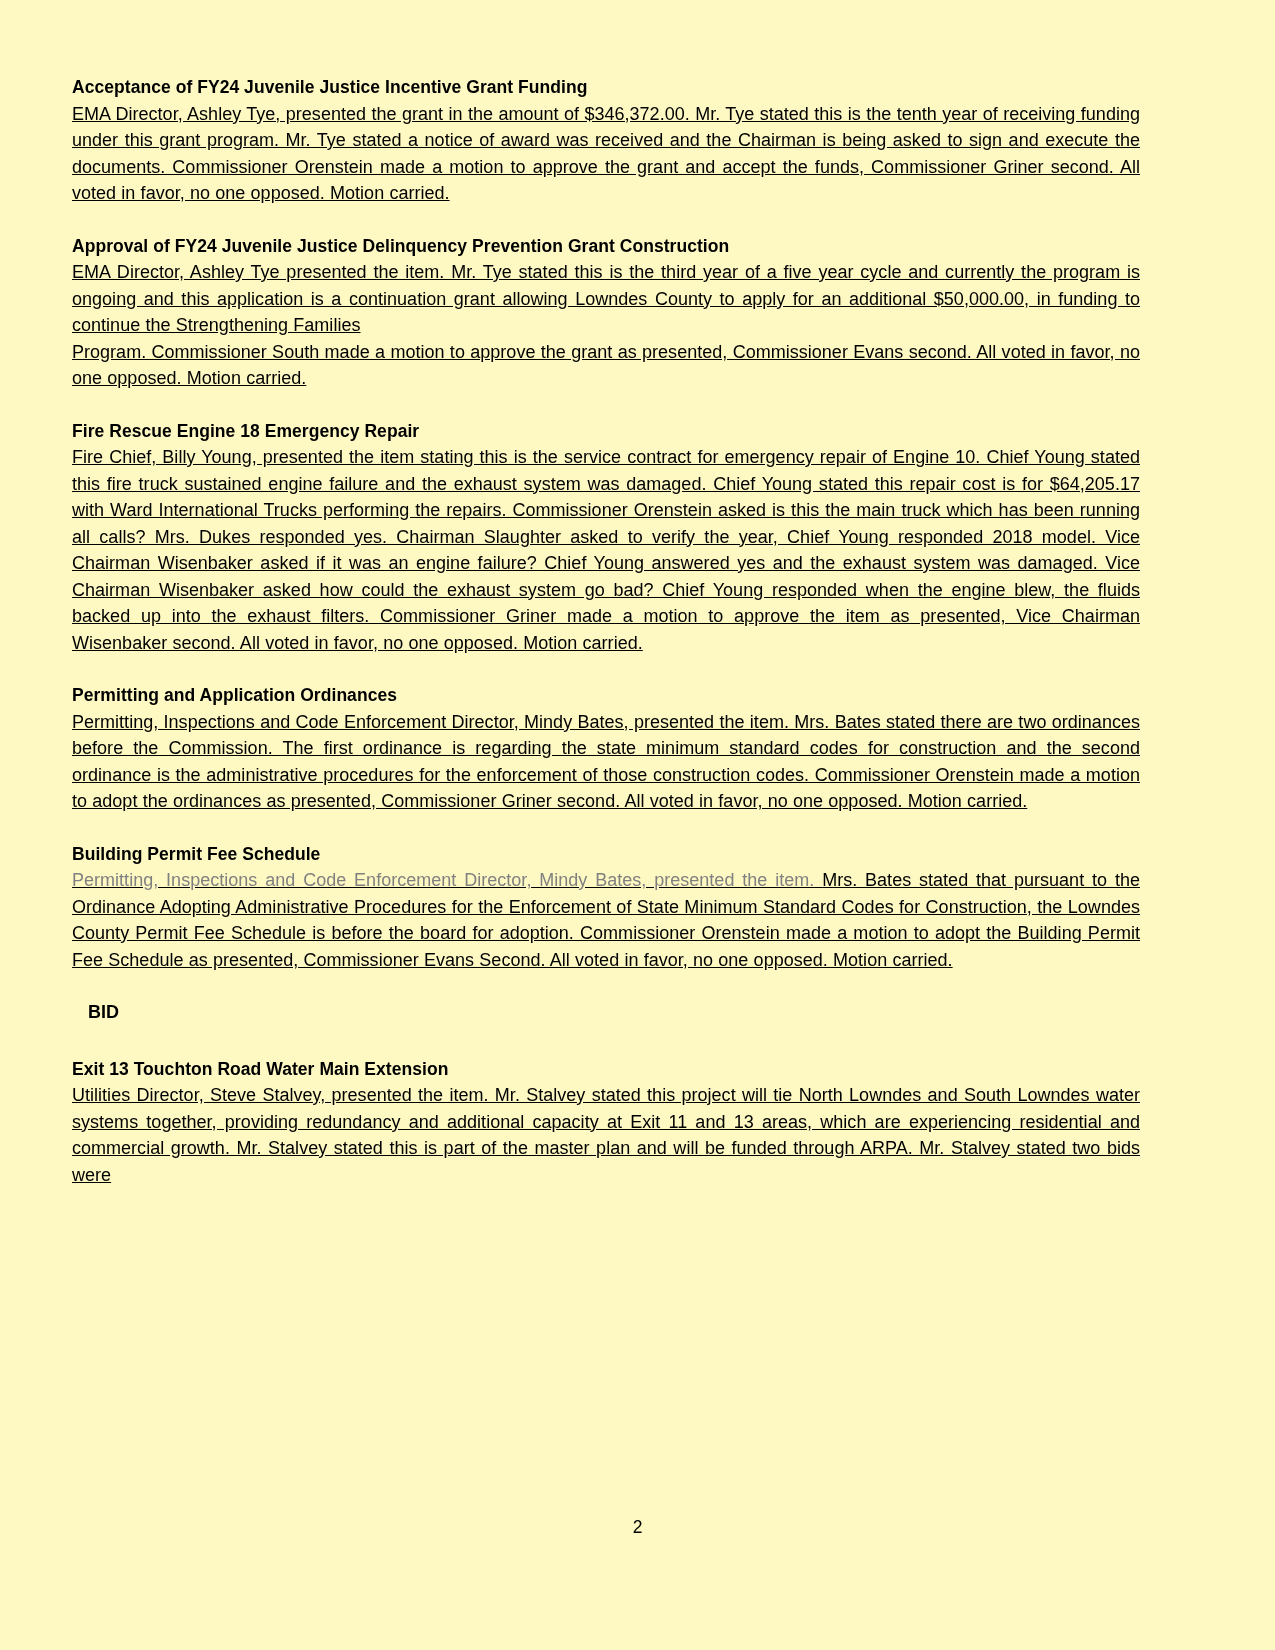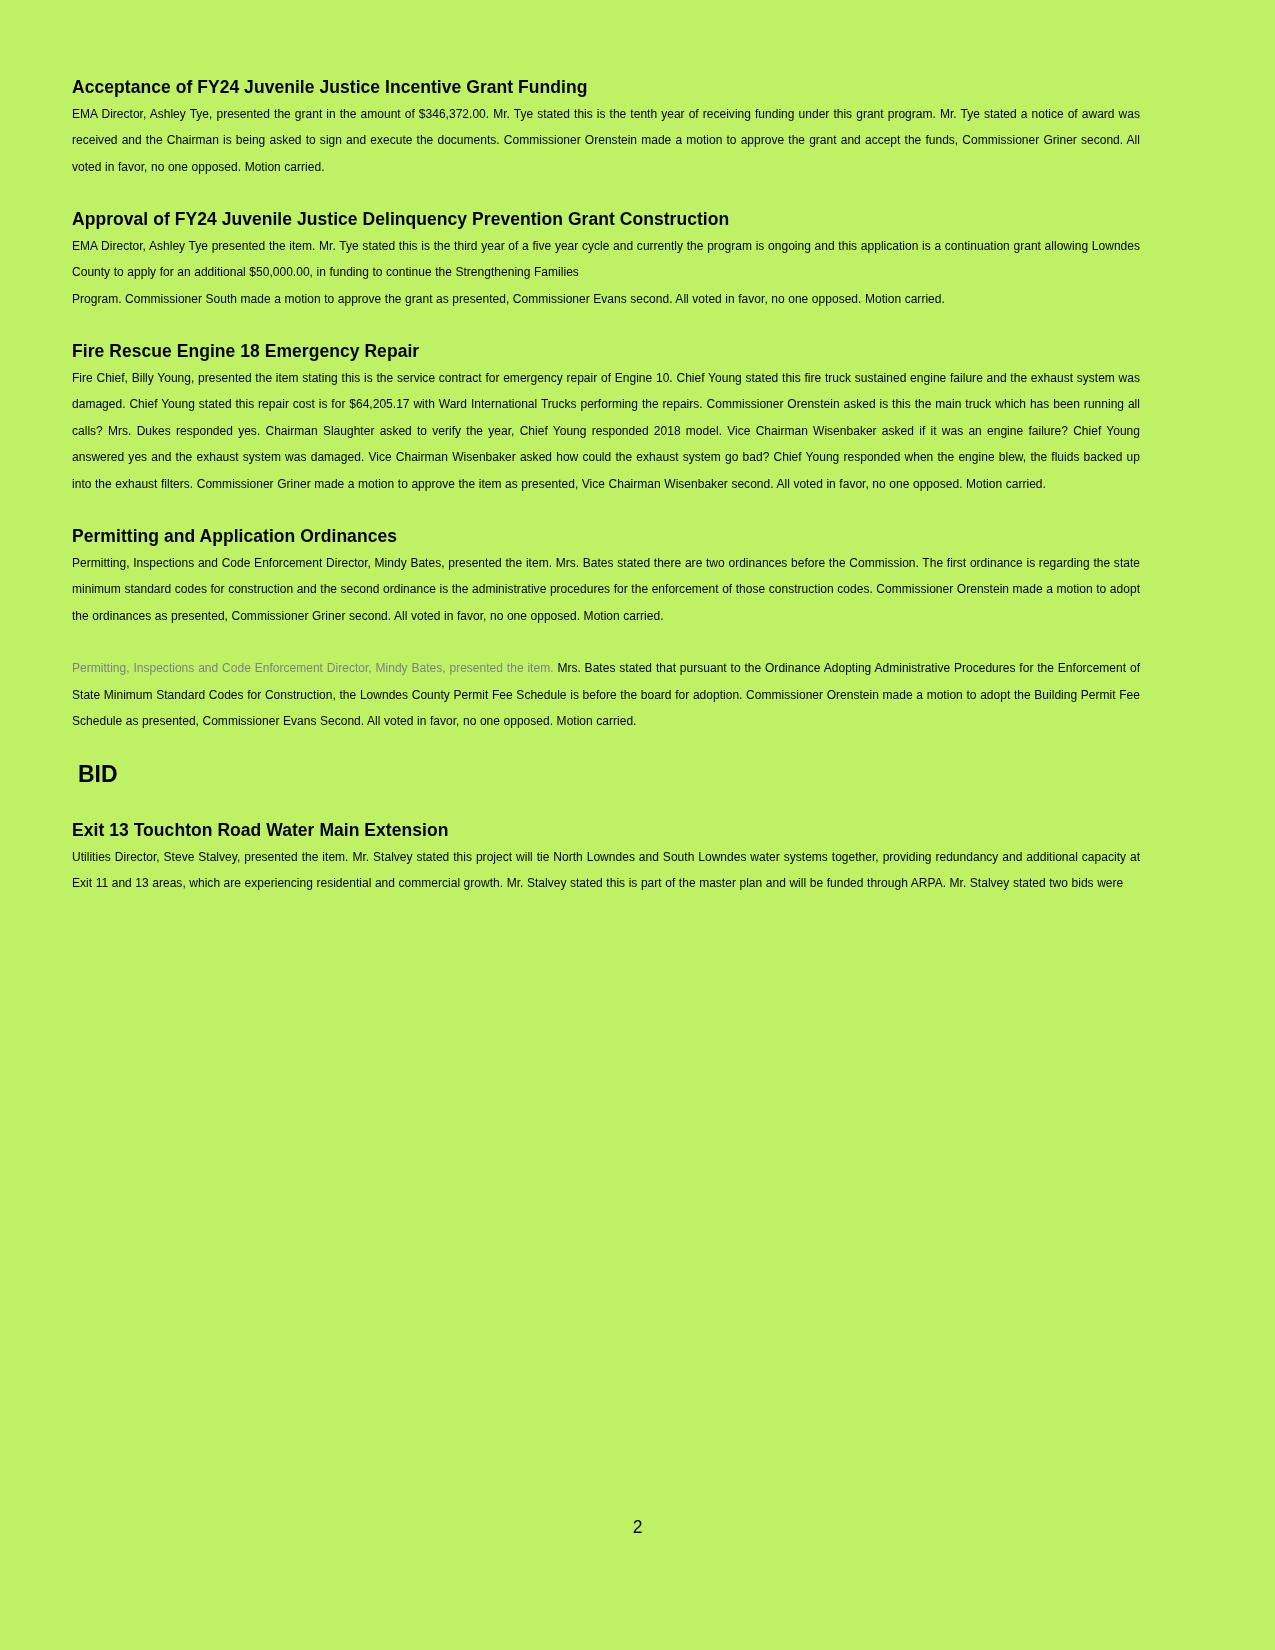--- a/index.html
+++ b/index.html
@@ -4,21 +4,21 @@
 <style>
   html, body {
     margin: 0;
     padding: 0;
     background: #ffffff;
   }
   .page {
     position: relative;
     width: 1275px;
     height: 1650px;
-    background: #bef264;
+    background: #fef9c3;
     box-sizing: border-box;
     font-family: "Liberation Sans", sans-serif;
     color: #000000;
     overflow: hidden;
   }
   .content {
     position: absolute;
     left: 72px;
     top: 74px;
     width: 1068px;
@@ -31,40 +31,41 @@
   }
   h2.heading {
     font-size: 17.5px;
     font-weight: bold;
     line-height: 26.5px;
     margin: 0;
     padding: 0;
     letter-spacing: 0.05px;
   }
   p.body-text {
-    font-size: 12px;
+    font-size: 18px;
     line-height: 26.5px;
     margin: 0;
     padding: 0;
     text-align: justify;
     text-justify: inter-word;
     letter-spacing: 0.02px;
     word-spacing: 0.2px;
+    text-decoration: underline;
   }
   p.body-text.last-line-flush {
     text-align-last: left;
   }
   .gray-run {
     color: #808080;
   }
   .bid-label {
-    font-size: 23px;
+    font-size: 18px;
     font-weight: bold;
     line-height: 26.5px;
-    margin: 6px;
+    margin: 16px;
     padding: 0;
   }
   .section.bid-section {
     margin-bottom: 30px;
     margin-top: 4px;
   }
   .page-number {
     position: absolute;
     left: 0;
     top: 1516px;
@@ -96,20 +97,21 @@
       <h2 class="heading">Fire Rescue Engine 18 Emergency Repair</h2>
       <p class="body-text last-line-flush">Fire Chief, Billy Young, presented the item stating this is the service contract for emergency repair of Engine 10.  Chief Young stated this fire truck sustained engine failure and the exhaust system was damaged.  Chief Young stated this repair cost is for $64,205.17 with Ward International Trucks performing the repairs. Commissioner Orenstein asked is this the main truck which has been running all calls? Mrs. Dukes responded yes.  Chairman Slaughter asked to verify the year, Chief Young responded 2018 model.  Vice Chairman Wisenbaker asked if it was an engine failure?  Chief Young answered yes and the exhaust system was damaged.  Vice Chairman Wisenbaker asked how could the exhaust system go bad?  Chief Young responded when the engine blew, the fluids backed up into the exhaust filters. Commissioner Griner made a motion to approve the item as presented, Vice Chairman Wisenbaker second.  All voted in favor, no one opposed.  Motion carried.</p>
     </div>
 
     <div class="section">
       <h2 class="heading">Permitting and Application Ordinances</h2>
       <p class="body-text last-line-flush">Permitting, Inspections and Code Enforcement Director, Mindy Bates, presented the item.  Mrs. Bates stated there are two ordinances before the Commission.  The first ordinance is regarding the state minimum standard codes for construction and the second ordinance is the administrative procedures for the enforcement of those construction codes.  Commissioner Orenstein made a motion to adopt the ordinances as presented, Commissioner Griner second.  All voted in favor, no one opposed.  Motion carried.</p>
     </div>
 
     <div class="section">
+      <h2 class="heading">Building Permit Fee Schedule</h2>
       <p class="body-text last-line-flush"><span class="gray-run">Permitting, Inspections and Code Enforcement Director, Mindy Bates, presented the item. </span><span> Mrs. Bates stated that pursuant to the Ordinance Adopting Administrative Procedures for the Enforcement of State Minimum Standard Codes for Construction, the Lowndes County Permit Fee Schedule is before the board for adoption.  Commissioner Orenstein made a motion to adopt the Building Permit Fee Schedule as presented, Commissioner Evans Second.  All voted in favor, no one opposed.  Motion carried.</span></p>
     </div>
 
     <div class="section bid-section">
       <p class="bid-label">BID</p>
     </div>
 
     <div class="section">
       <h2 class="heading">Exit 13 Touchton Road Water Main Extension</h2>
       <p class="body-text">Utilities Director, Steve Stalvey, presented the item.  Mr. Stalvey stated this project will tie North Lowndes and South Lowndes water systems together, providing redundancy and additional capacity at Exit 11 and 13 areas, which are experiencing residential and commercial growth.  Mr. Stalvey stated this is part of the master plan and will be funded through ARPA.  Mr. Stalvey stated two bids were</p>

